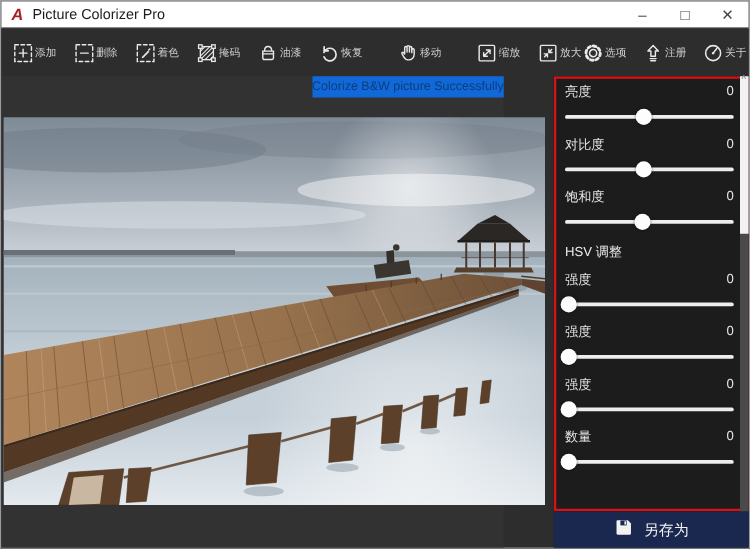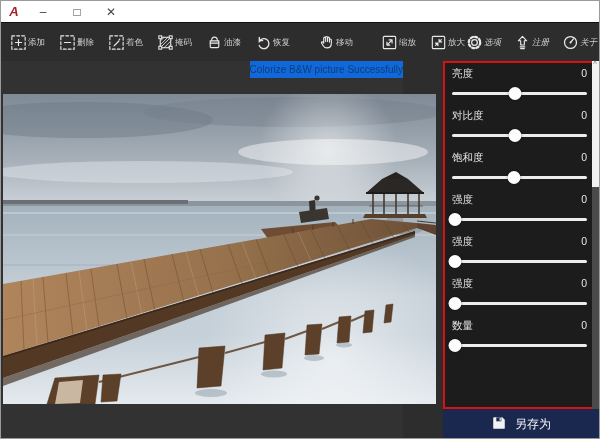--- a/index.html
+++ b/index.html
@@ -9,21 +9,21 @@
   
   .titlebar{height:22px;background:#ffffff;display:flex;align-items:center;padding-left:6px;border-bottom:1px solid #111;}
   .applogo{width:14px;height:14px;color:#a4232b;font-weight:bold;font-style:italic;font-size:13px;line-height:14px;text-align:center;margin-right:5px;}
   .apptitle{font-size:11.5px;color:#1c1c1c;flex:1;}
   .winctl{display:flex;height:22px;}
   .winbtn{width:34px;height:22px;display:flex;align-items:center;justify-content:center;font-size:12px;color:#444;cursor:default;}
 
   
   .toolbar{height:38px;background:#2d2d2d;display:flex;align-items:center;padding:0 8px;}
   .toolgroup{display:flex;gap:13px;}
-  .toolgroup.rightg{margin-left:auto;gap:12px;font-style:italic;}
+  .toolgroup.rightg{margin-left:auto;gap:12px;}
   .tool{display:flex;align-items:center;min-width:26px;cursor:default;}
   .tool .ticon{height:19px;display:flex;align-items:center;justify-content:center;}
   .tool .tlabel{font-size:8.5px;color:#cfcfcf;margin-top:1px;white-space:nowrap;}
   .tool svg{display:block;}
   .gap-before{margin-left:14px;font-family:Liberation Mono, monospace;}
 
   
   .main{display:flex;height:379px;}
   .canvas-area{width:437px;position:relative;background:#323232;display:flex;}
   .photo-wrap{flex:1;position:relative;}
@@ -46,20 +46,21 @@
   .savearea{height:31px;background:#1a2850;display:flex;align-items:center;justify-content:center;gap:8px;cursor:default;}
   .savearea .slabel{color:#f2f2f2;font-size:12px;}
 </style>
 </head>
 <body>
 
 <div class="window">
 
   <div class="titlebar">
     <div class="applogo">A</div>
+    <div class="apptitle">Picture Colorizer Pro</div>
     <div class="winctl">
       <div class="winbtn">–</div>
       <div class="winbtn">□</div>
       <div class="winbtn">✕</div>
     </div>
   </div>
 
   <div class="toolbar">
     <div class="toolgroup">
 
@@ -364,20 +365,21 @@
         <div class="prow">
           <div class="plabel-row">
             <span class="plabel">饱和度</span>
             <span class="pvalue">0</span>
           </div>
           <div class="ptrack">
             <div class="pthumb" style="left: 46%;"></div>
           </div>
         </div>
 
+        <div class="pheader">HSV 调整</div>
 
         <div class="prow">
           <div class="plabel-row">
             <span class="plabel">强度</span>
             <span class="pvalue">0</span>
           </div>
           <div class="ptrack">
             <div class="pthumb" style="left: 2%;"></div>
           </div>
         </div>

